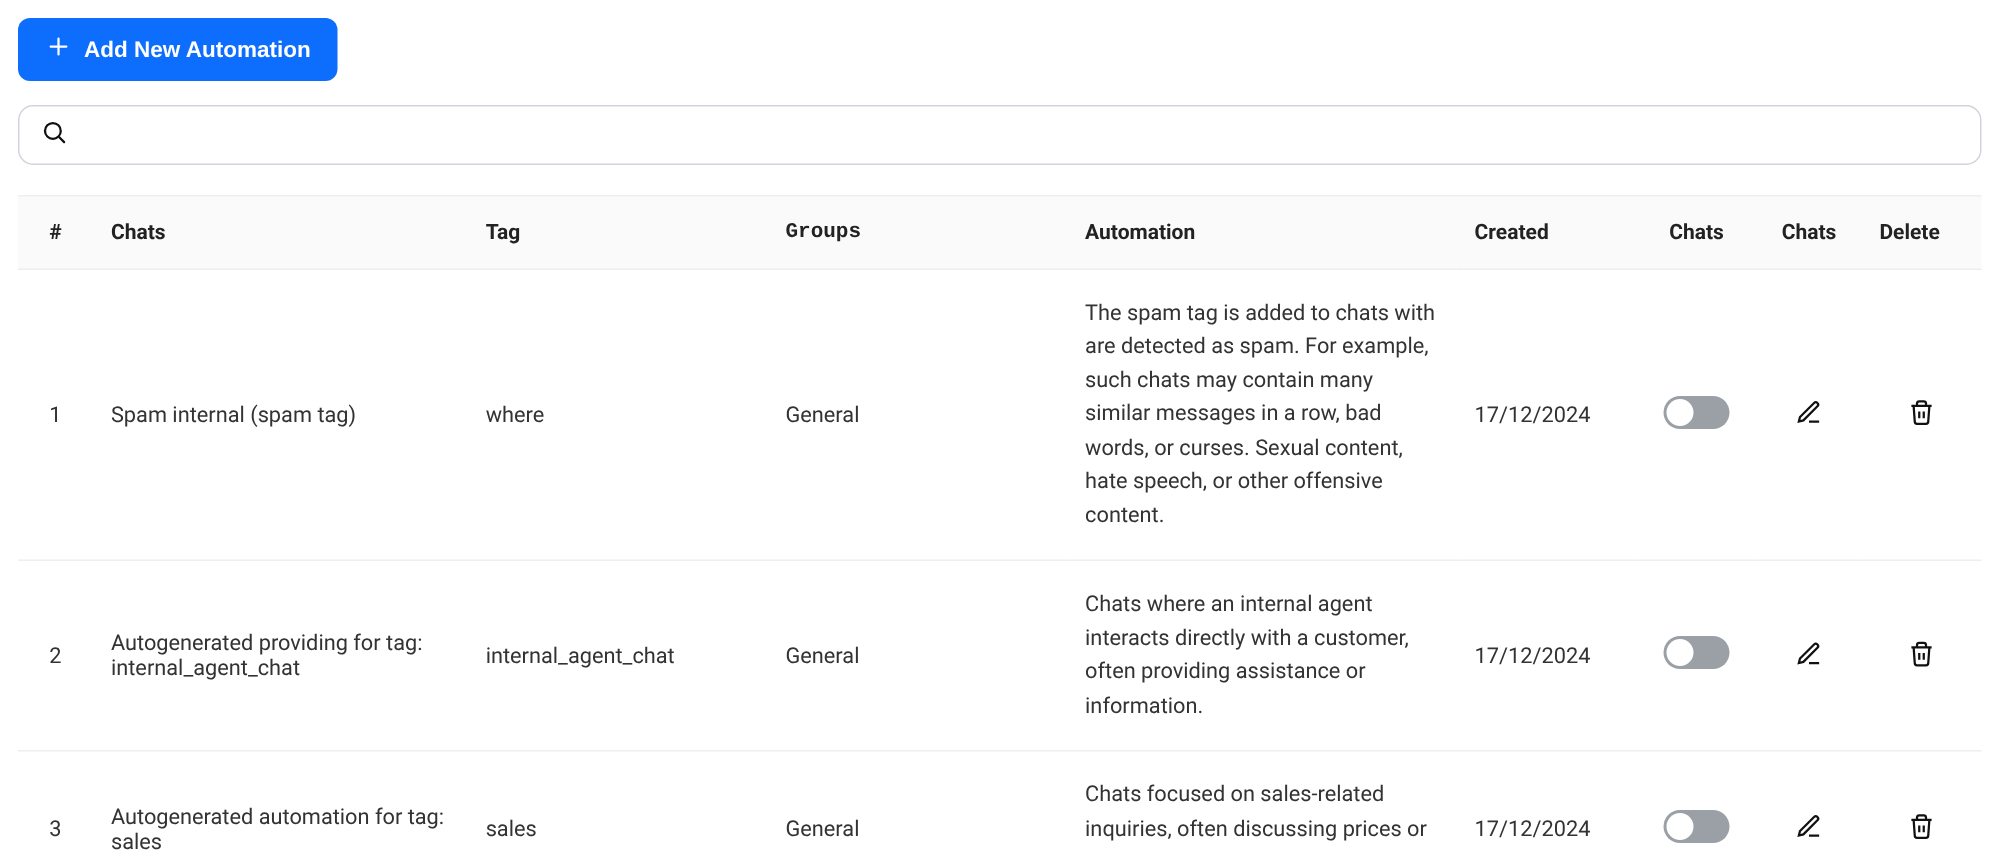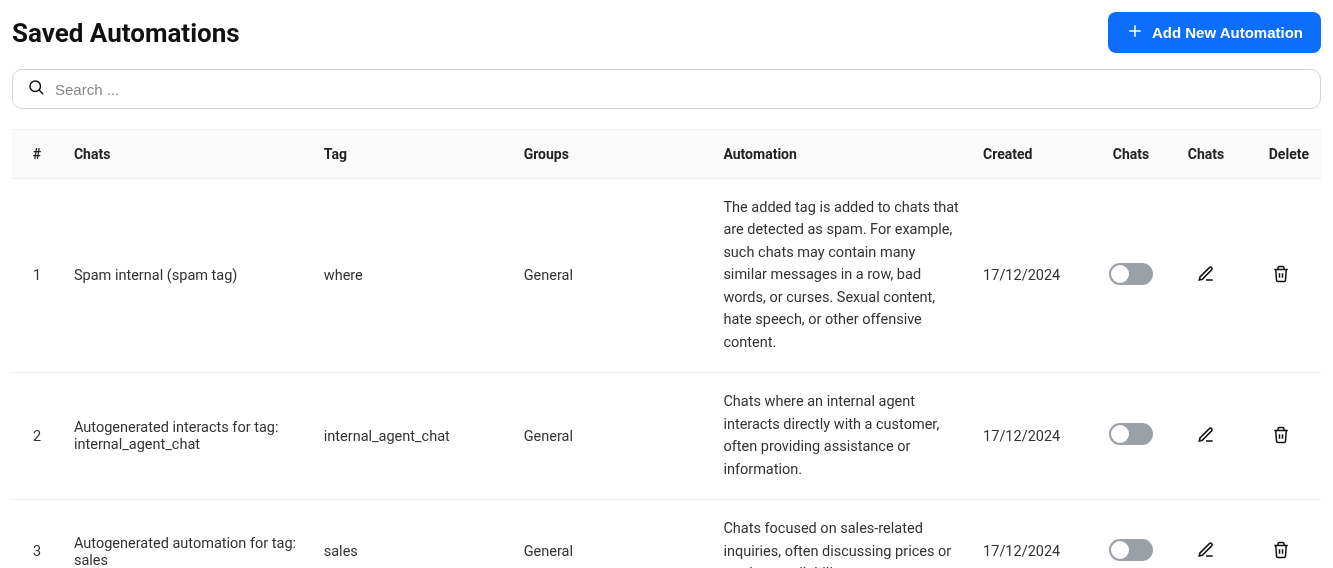--- a/index.html
+++ b/index.html
@@ -81,26 +81,26 @@
     th {
       text-align: left;
       font-size: 14px;
       font-weight: 700;
       color: #222;
       padding: 16px 12px;
     }
     th.col-idx { width: 50px; text-align: center; }
     th.col-name { width: 250px; }
     th.col-tag { width: 200px; }
-    th.col-groups { width: 200px; }
+    th.col-groups { width: 200px; font-family: Liberation Mono, monospace; }
     th.col-desc { width: 260px; }
     th.col-created { width: 120px; }
     th.col-active { width: 80px; text-align: center;}
     th.col-edit { width: 70px; text-align: center;}
-    th.col-delete { width: 80px; text-align: right;}
+    th.col-delete { width: 80px; text-align: left;}
     tbody tr {
       border-bottom: 1px solid #eee;
     }
     td {
       padding: 18px 12px;
       font-size: 14.5px;
       color: #333;
       vertical-align: middle;
     }
     td.col-idx { text-align: center; }
@@ -144,39 +144,37 @@
       height: 18px;
       stroke: #111;
       fill: none;
       stroke-width: 2;
     }
   </style>
 </head>
 <body>
 
 <div class="header-row">
-  <h1 class="page-title">Saved Automations</h1>
   <button class="add-button">
     <span>
       <svg viewBox="0 0 24 24" fill="none">
           <path d="M12 5v14M5 12h14" stroke-linecap="round"></path>
         </svg>
     </span>
     <span>Add New Automation</span>
   </button>
 </div>
 
 <div class="search-wrapper">
   <span>
     <svg viewBox="0 0 24 24" fill="none">
         <circle cx="11" cy="11" r="7" stroke-width="2"></circle>
         <path d="M21 21l-4.3-4.3" stroke-width="2" stroke-linecap="round"></path>
       </svg>
   </span>
-  <input type="text" class="search-input" placeholder="Search ..." style="">
 </div>
 
 <table>
   <thead>
     <tr>
       <th class="col-idx">#</th>
       <th class="col-name">Chats</th>
       <th class="col-tag">Tag</th>
       <th class="col-groups">Groups</th>
       <th class="col-desc">Automation</th>
@@ -185,42 +183,42 @@
       <th class="col-edit">Chats</th>
       <th class="col-delete">Delete</th>
     </tr>
   </thead>
   <tbody id="table-body">
   <tr>
         <td class="col-idx">1</td>
         <td>Spam internal (spam tag)</td>
         <td>where</td>
         <td>General</td>
-        <td class="col-desc">The added tag is added to chats that are detected as spam. For example, such chats may contain many similar messages in a row, bad words, or curses. Sexual content, hate speech, or other offensive content.</td>
+        <td class="col-desc">The spam tag is added to chats with are detected as spam. For example, such chats may contain many similar messages in a row, bad words, or curses. Sexual content, hate speech, or other offensive content.</td>
         <td>17/12/2024</td>
         <td class="col-active"><span class="toggle"></span></td>
         <td class="col-edit"><button class="icon-btn">
             <span><svg viewBox="0 0 24 24">
                 <path d="M12 20h9"></path>
                 <path d="M16.5 3.5a2.1 2.1 0 0 1 3 3L7 19l-4 1 1-4 12.5-12.5z"></path>
               </svg></span>
           </button></td>
         <td class="col-delete"><button class="icon-btn">
             <span><svg viewBox="0 0 24 24">
                 <path d="M3 6h18"></path>
                 <path d="M8 6V4a2 2 0 0 1 2-2h4a2 2 0 0 1 2 2v2"></path>
                 <path d="M19 6l-1 14a2 2 0 0 1-2 2H8a2 2 0 0 1-2-2L5 6"></path>
                 <path d="M10 11v6"></path>
                 <path d="M14 11v6"></path>
               </svg></span>
           </button></td>
       </tr>
       <tr>
         <td class="col-idx">2</td>
-        <td>Autogenerated interacts for tag: internal_agent_chat</td>
+        <td>Autogenerated providing for tag: internal_agent_chat</td>
         <td>internal_agent_chat</td>
         <td>General</td>
         <td class="col-desc">Chats where an internal agent interacts directly with a customer, often providing assistance or information.</td>
         <td>17/12/2024</td>
         <td class="col-active"><span class="toggle"></span></td>
         <td class="col-edit"><button class="icon-btn">
             <span><svg viewBox="0 0 24 24">
                 <path d="M12 20h9"></path>
                 <path d="M16.5 3.5a2.1 2.1 0 0 1 3 3L7 19l-4 1 1-4 12.5-12.5z"></path>
               </svg></span>

